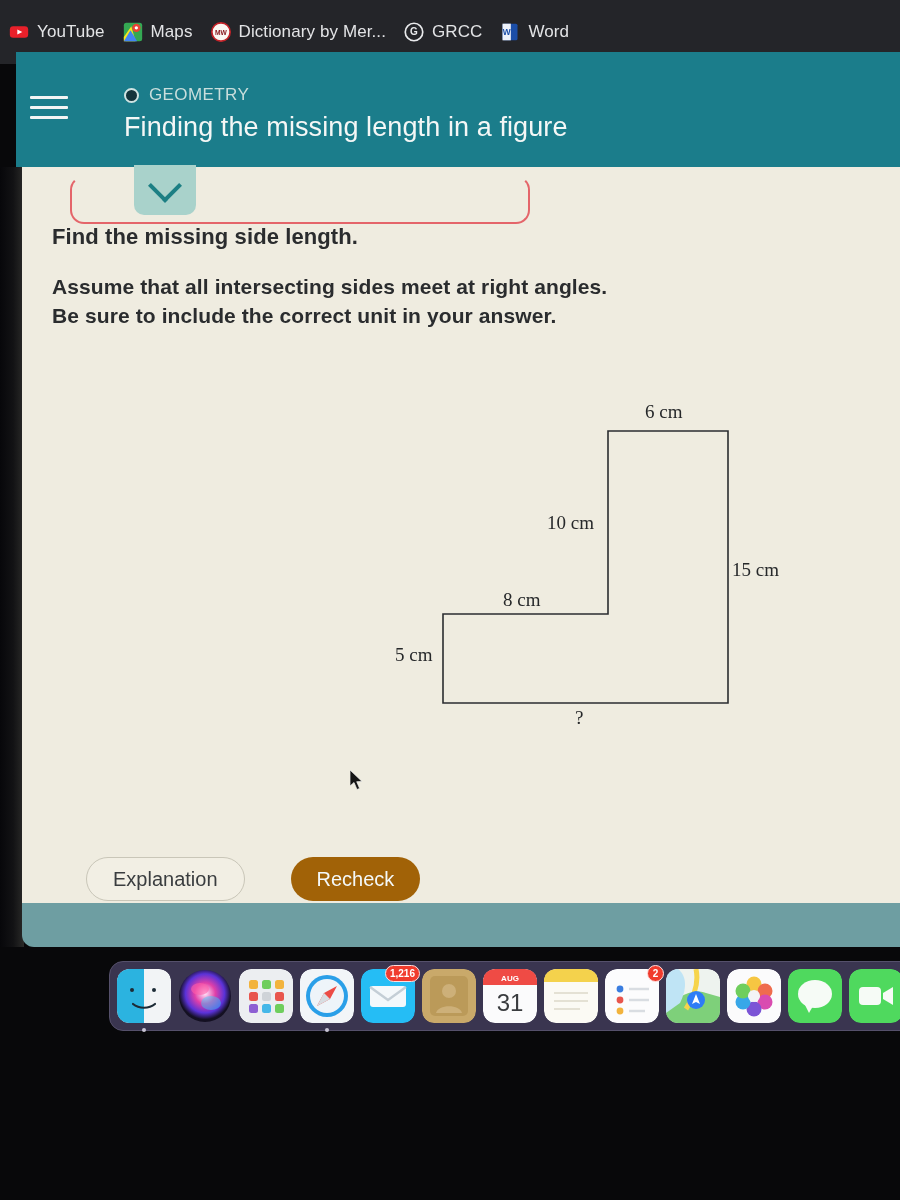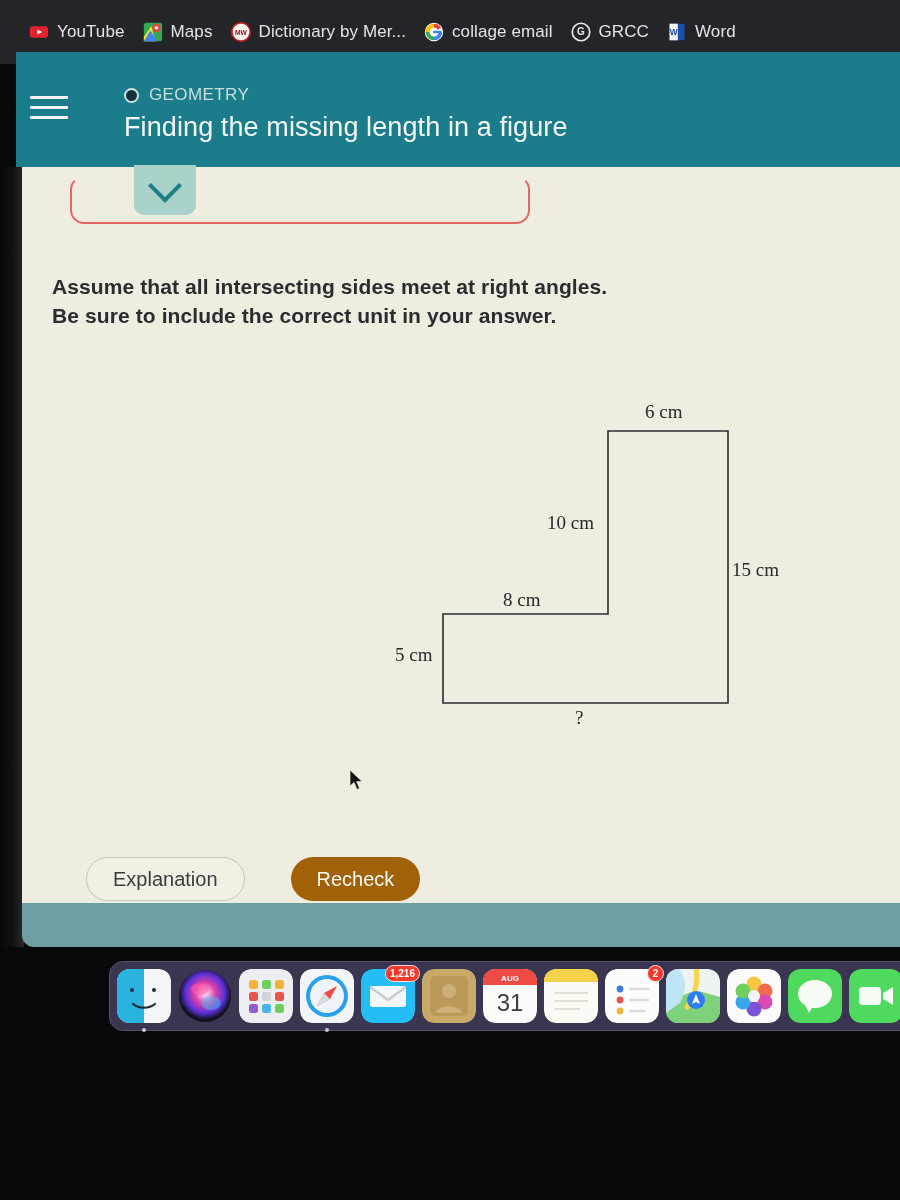--- a/index.html
+++ b/index.html
@@ -9,21 +9,21 @@
     background:#0b0b0d;
     font-family:"Liberation Sans", sans-serif;
     -webkit-font-smoothing:antialiased;
   }
   #screen{position:relative;width:900px;height:1200px;background:#08080a;overflow:hidden;}
 
   
   .bookmarks{
     position:absolute;left:0;top:0;width:900px;height:64px;
     background:#242529;display:flex;align-items:center;gap:0px;
-    padding-left:20px;box-sizing:border-box;
+    padding-left:0;box-sizing:border-box;
   }
   .bm{display:flex;align-items:center;gap:8px;padding:0 9px;height:52px;}
   .bm-label{color:#e3e4e6;font-size:17px;white-space:nowrap;letter-spacing:.1px;}
   .bm-ico{width:20px;height:20px;flex:none;display:block;}
 
   
   .appheader{
     position:absolute;left:16px;top:52px;width:884px;height:115px;
     background:#1b7d8b;
   }
@@ -152,33 +152,20 @@
     <div class="bm">
       <span class="bm-ico">
         <svg viewBox="0 0 24 24" width="20" height="20">
             <circle cx="12" cy="12" r="11" fill="#fbf7f2" stroke="#c42127" stroke-width="2"></circle>
             <text x="12" y="15" font-size="8" font-weight="bold" fill="#8a1a20" text-anchor="middle" font-family="Liberation Sans, sans-serif">MW</text>
           </svg>
       </span>
       <span class="bm-label">Dictionary by Mer...</span>
     </div>
 
-    <div class="bm">
-      <span class="bm-ico">
-        <svg viewBox="0 0 24 24" width="20" height="20">
-          <circle cx="12" cy="12" r="11" fill="#fff"></circle>
-          <path d="M12 2a10 10 0 0 1 8.6 4.9l-4 2.3A5.4 5.4 0 0 0 12 6.6z" fill="#ea4335"></path>
-          <path d="M2 12a10 10 0 0 1 10-10v4.6A5.4 5.4 0 0 0 6.6 12z" fill="#fbbc05"></path>
-          <path d="M12 22A10 10 0 0 1 2 12h4.6A5.4 5.4 0 0 0 12 17.4z" fill="#34a853"></path>
-          <path d="M22 12a10 10 0 0 1-10 10v-4.6A5.4 5.4 0 0 0 17.4 12z" fill="#4285f4"></path>
-          <rect x="11" y="10.5" width="10" height="3" fill="#4285f4"></rect>
-        </svg>
-      </span>
-      <span class="bm-label">collage email</span>
-    </div>
 
     <div class="bm">
       <span class="bm-ico">
         <svg viewBox="0 0 24 24" width="20" height="20">
             <circle cx="12" cy="12" r="10.5" fill="none" stroke="#e9eaec" stroke-width="2"></circle>
             <text x="12" y="16" font-size="12" font-weight="bold" fill="#e9eaec" text-anchor="middle" font-family="Liberation Sans, sans-serif">G</text>
           </svg>
       </span>
       <span class="bm-label">GRCC</span>
     </div>
@@ -212,20 +199,21 @@
   <div class="leftdark"></div>
 
   <div class="sheet">
 
     <div class="redbox"></div>
     <div class="redbox-mask"></div>
     <div class="chev-tab">
       <span class="chev"></span>
     </div>
 
+    <div class="prompt-1">Find the missing side length.</div>
     <div class="prompt-2">
       <div>Assume that all intersecting sides meet at right angles.</div>
       <div>Be sure to include the correct unit in your answer.</div>
     </div>
 
     <div class="figure">
       <svg width="878" height="736">
         <polygon points="586,264 706,264 706,536 421,536 421,447 586,447" fill="none" stroke="#2b2d30" stroke-width="1.6"></polygon>
       </svg>
 

